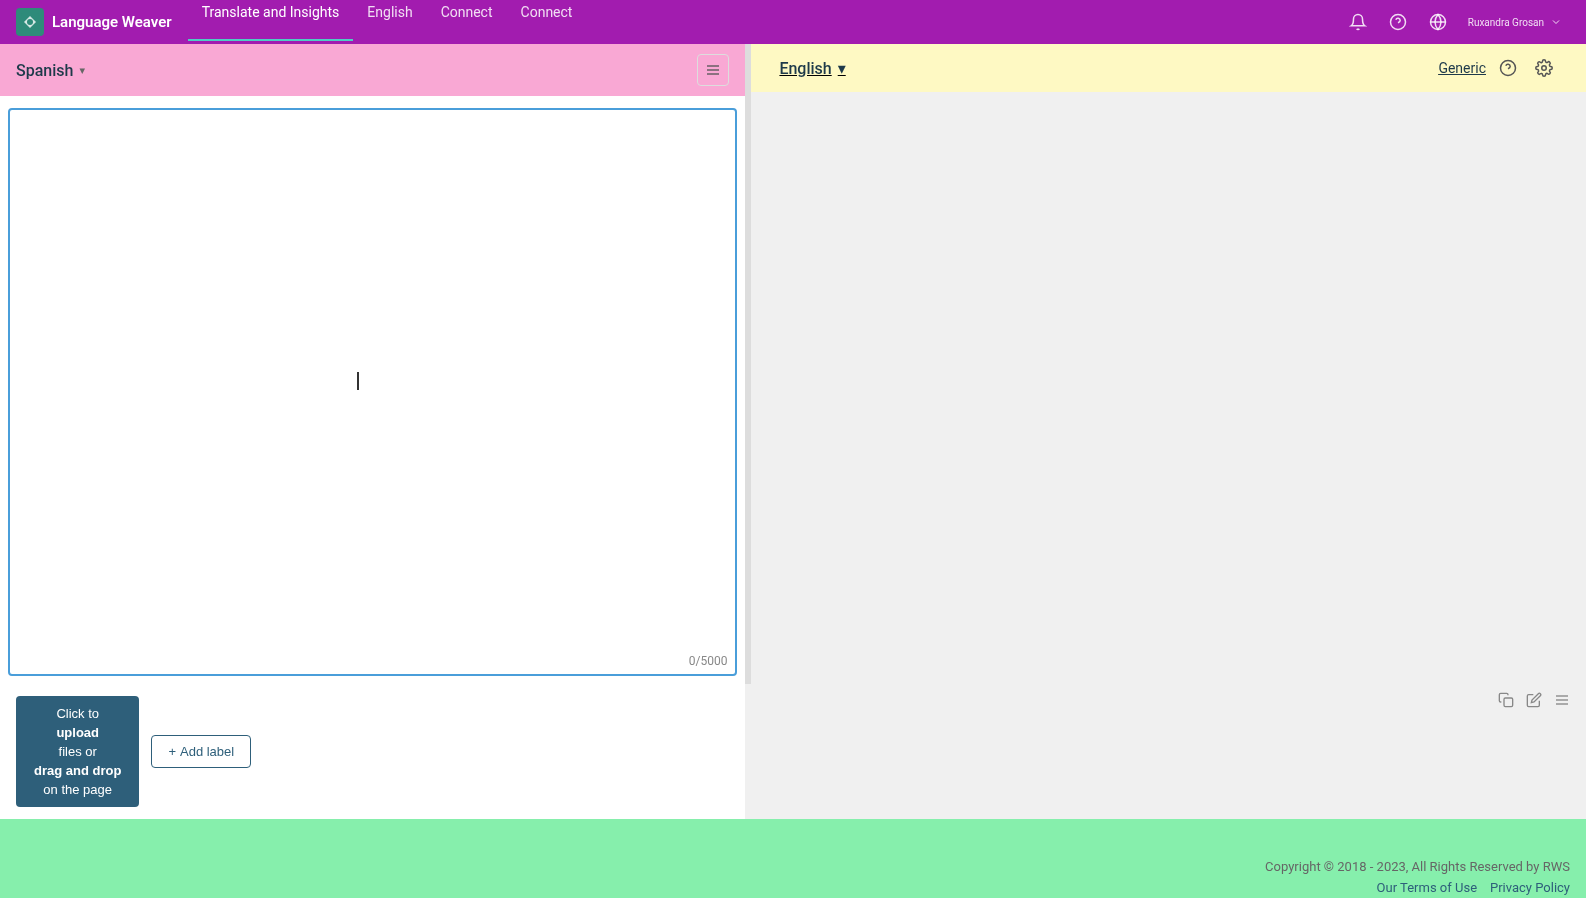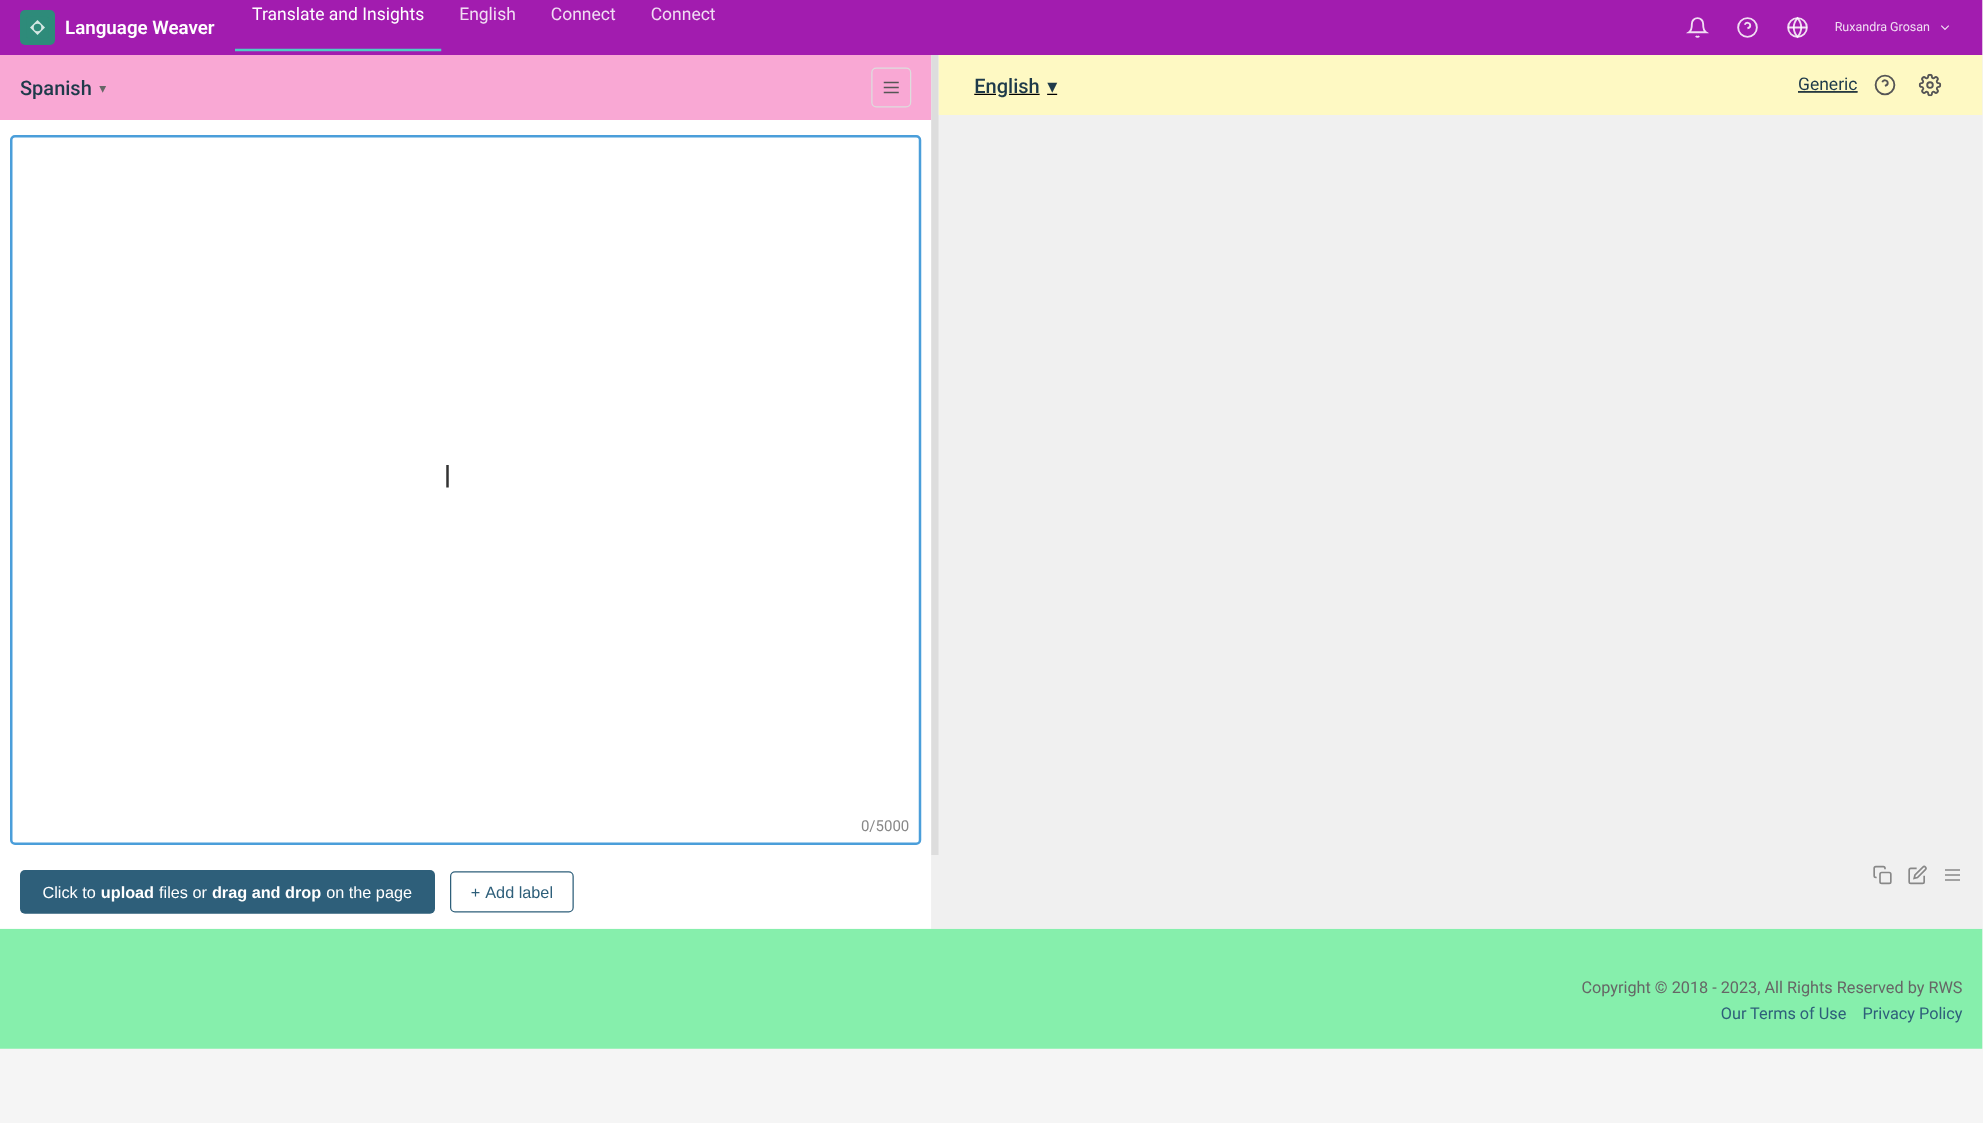--- a/index.html
+++ b/index.html
@@ -219,20 +219,21 @@
       background: #2e5f7a;
       color: white;
       border: none;
       padding: 10px 18px;
       border-radius: 4px;
       font-size: 13px;
       cursor: pointer;
       display: flex;
       align-items: center;
       gap: 4px;
+      flex-direction: column;
     }
     .upload-btn span.bold { font-weight: bold; }
     .add-label-btn {
       background: transparent;
       color: #2e5f7a;
       border: 1px solid #2e5f7a;
       padding: 8px 16px;
       border-radius: 4px;
       font-size: 13px;
       cursor: pointer;

